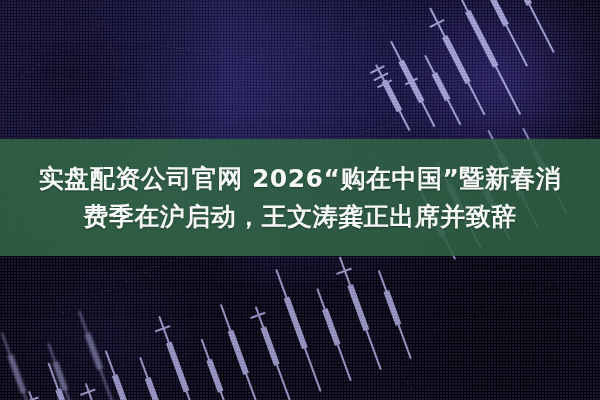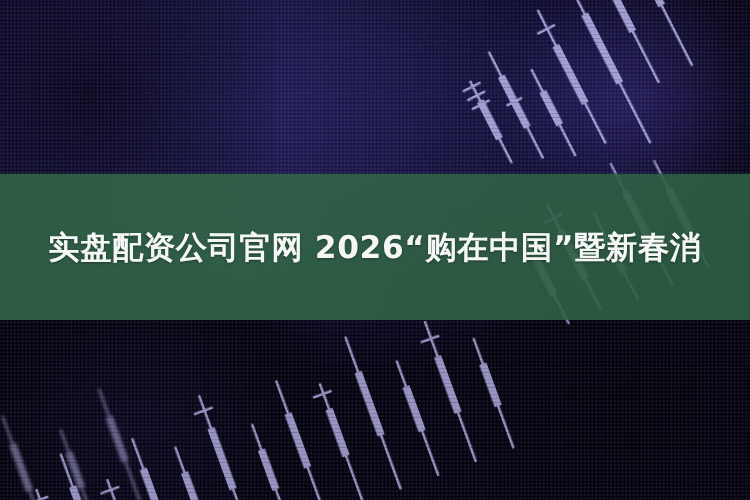--- a/index.html
+++ b/index.html
@@ -210,16 +210,17 @@
   <div class="dotline dim" style="left:430px;top:330px;width:190px;transform:rotate(-22deg);transform-origin:left center;"></div>
   <div class="dotline dim" style="left:470px;top:232px;width:160px;transform:rotate(16deg);transform-origin:left center;"></div>
   <div class="dotline dim" style="left:8px;top:150px;width:130px;transform:rotate(64deg);transform-origin:left center;"></div>
 
   <div class="bg-halftone"></div>
   <div class="bg-scan"></div>
 
   <div class="banner">
     <div class="banner-inner">
       <div class="headline">实盘配资公司官网 2026“购在中国”暨新春消</div>
+      <div class="headline">费季在沪启动，王文涛龚正出席并致辞</div>
     </div>
   </div>
 
 </div>
 
 </body></html>

